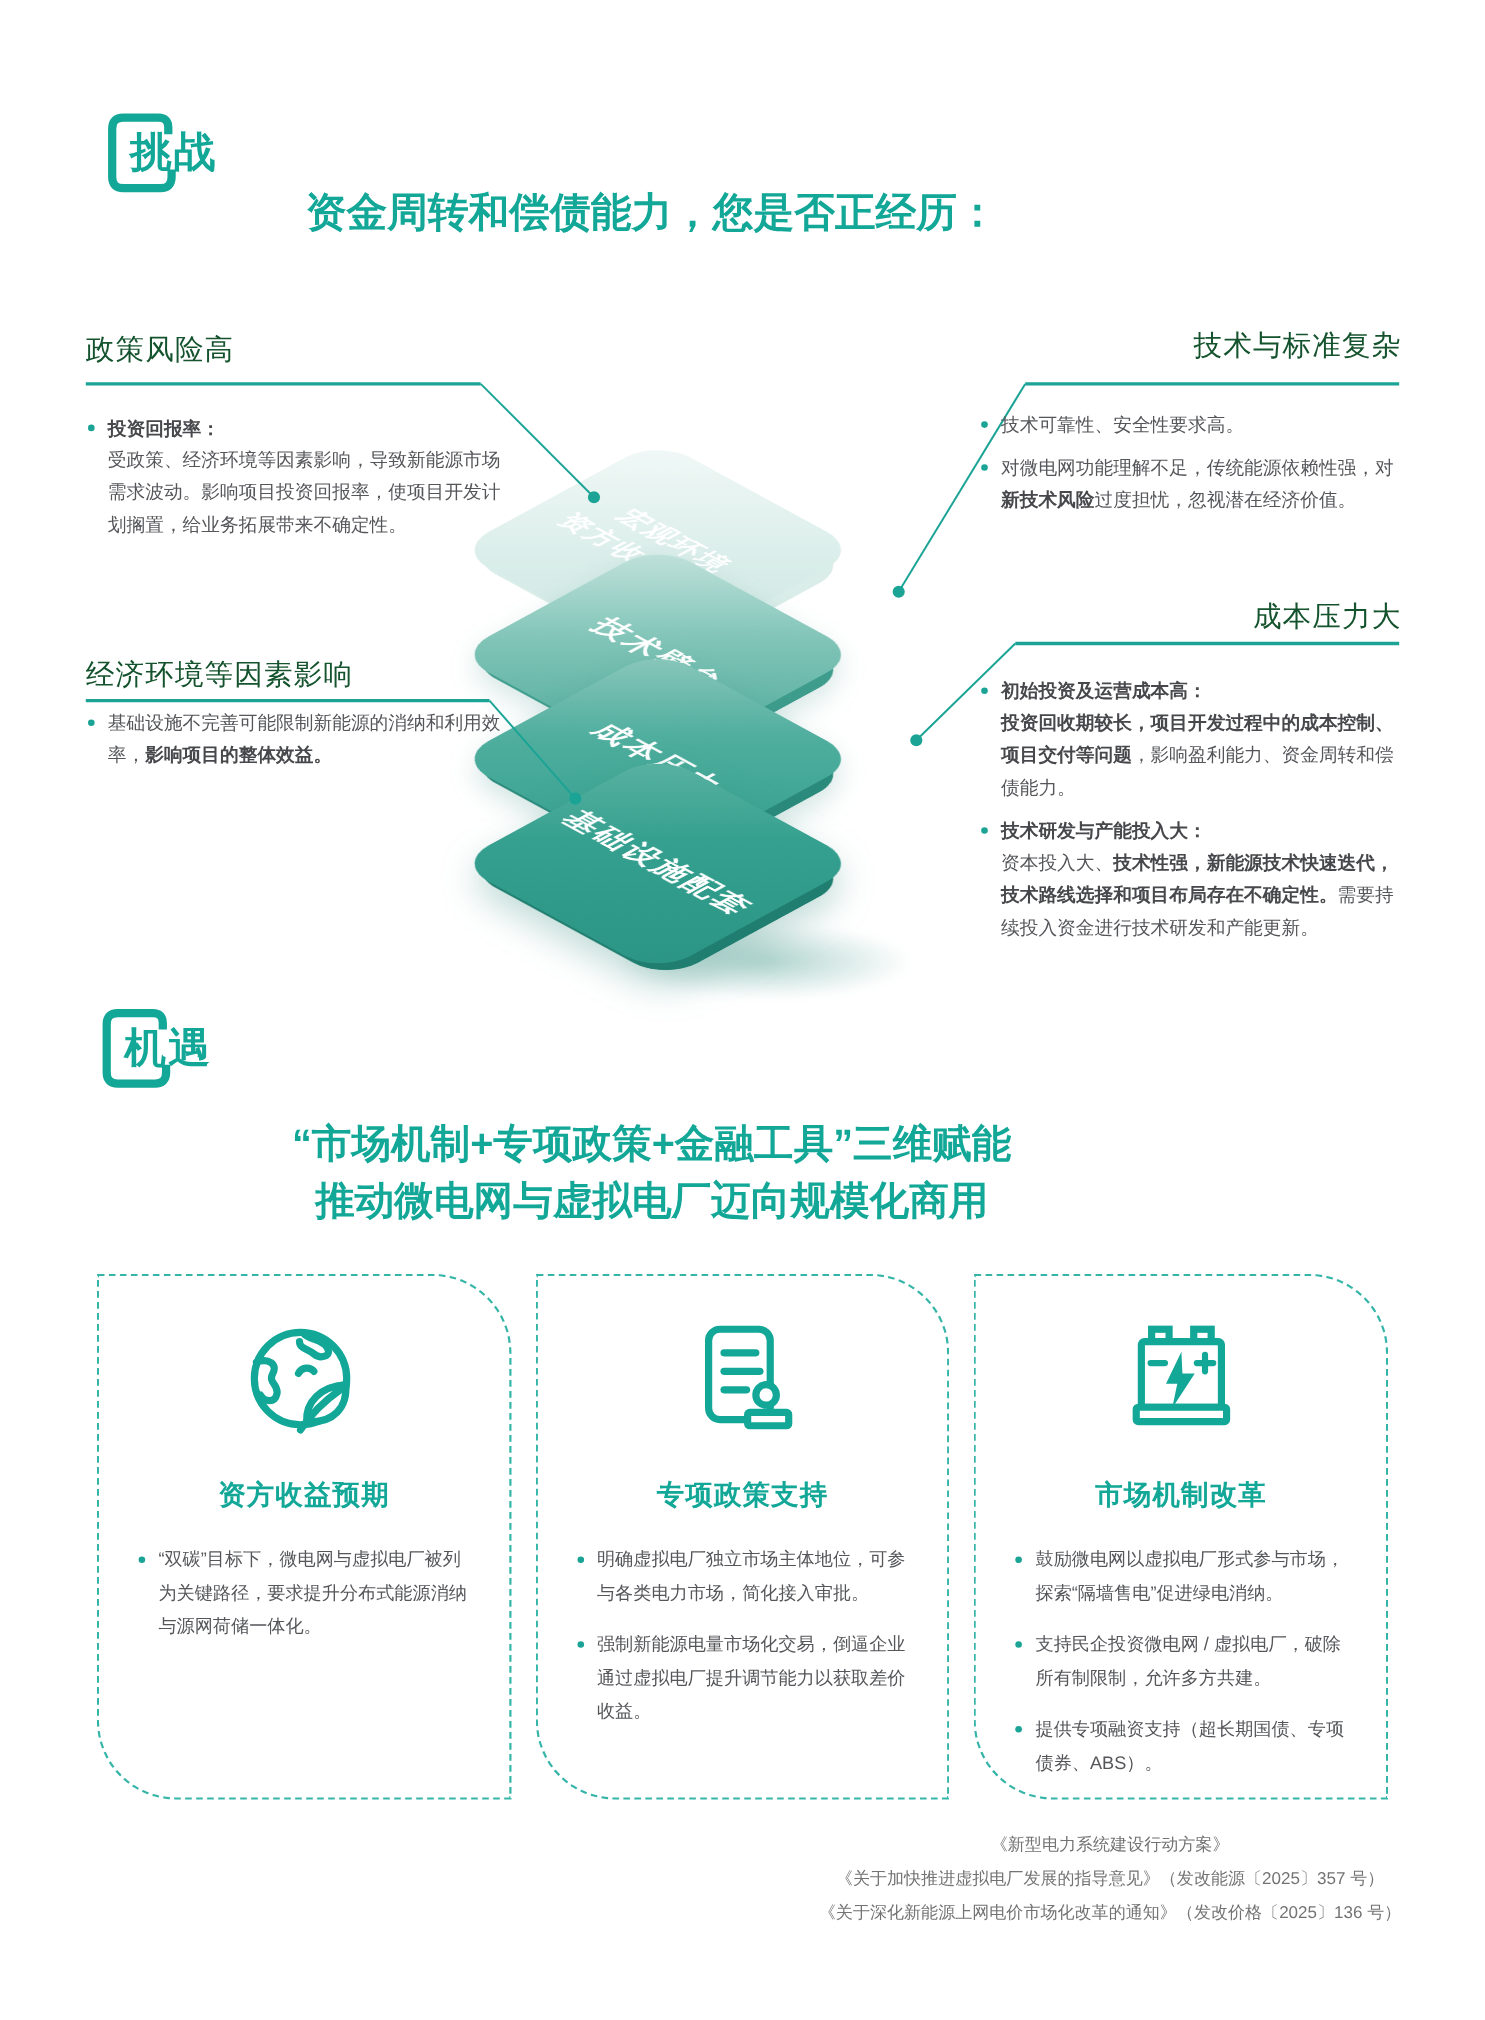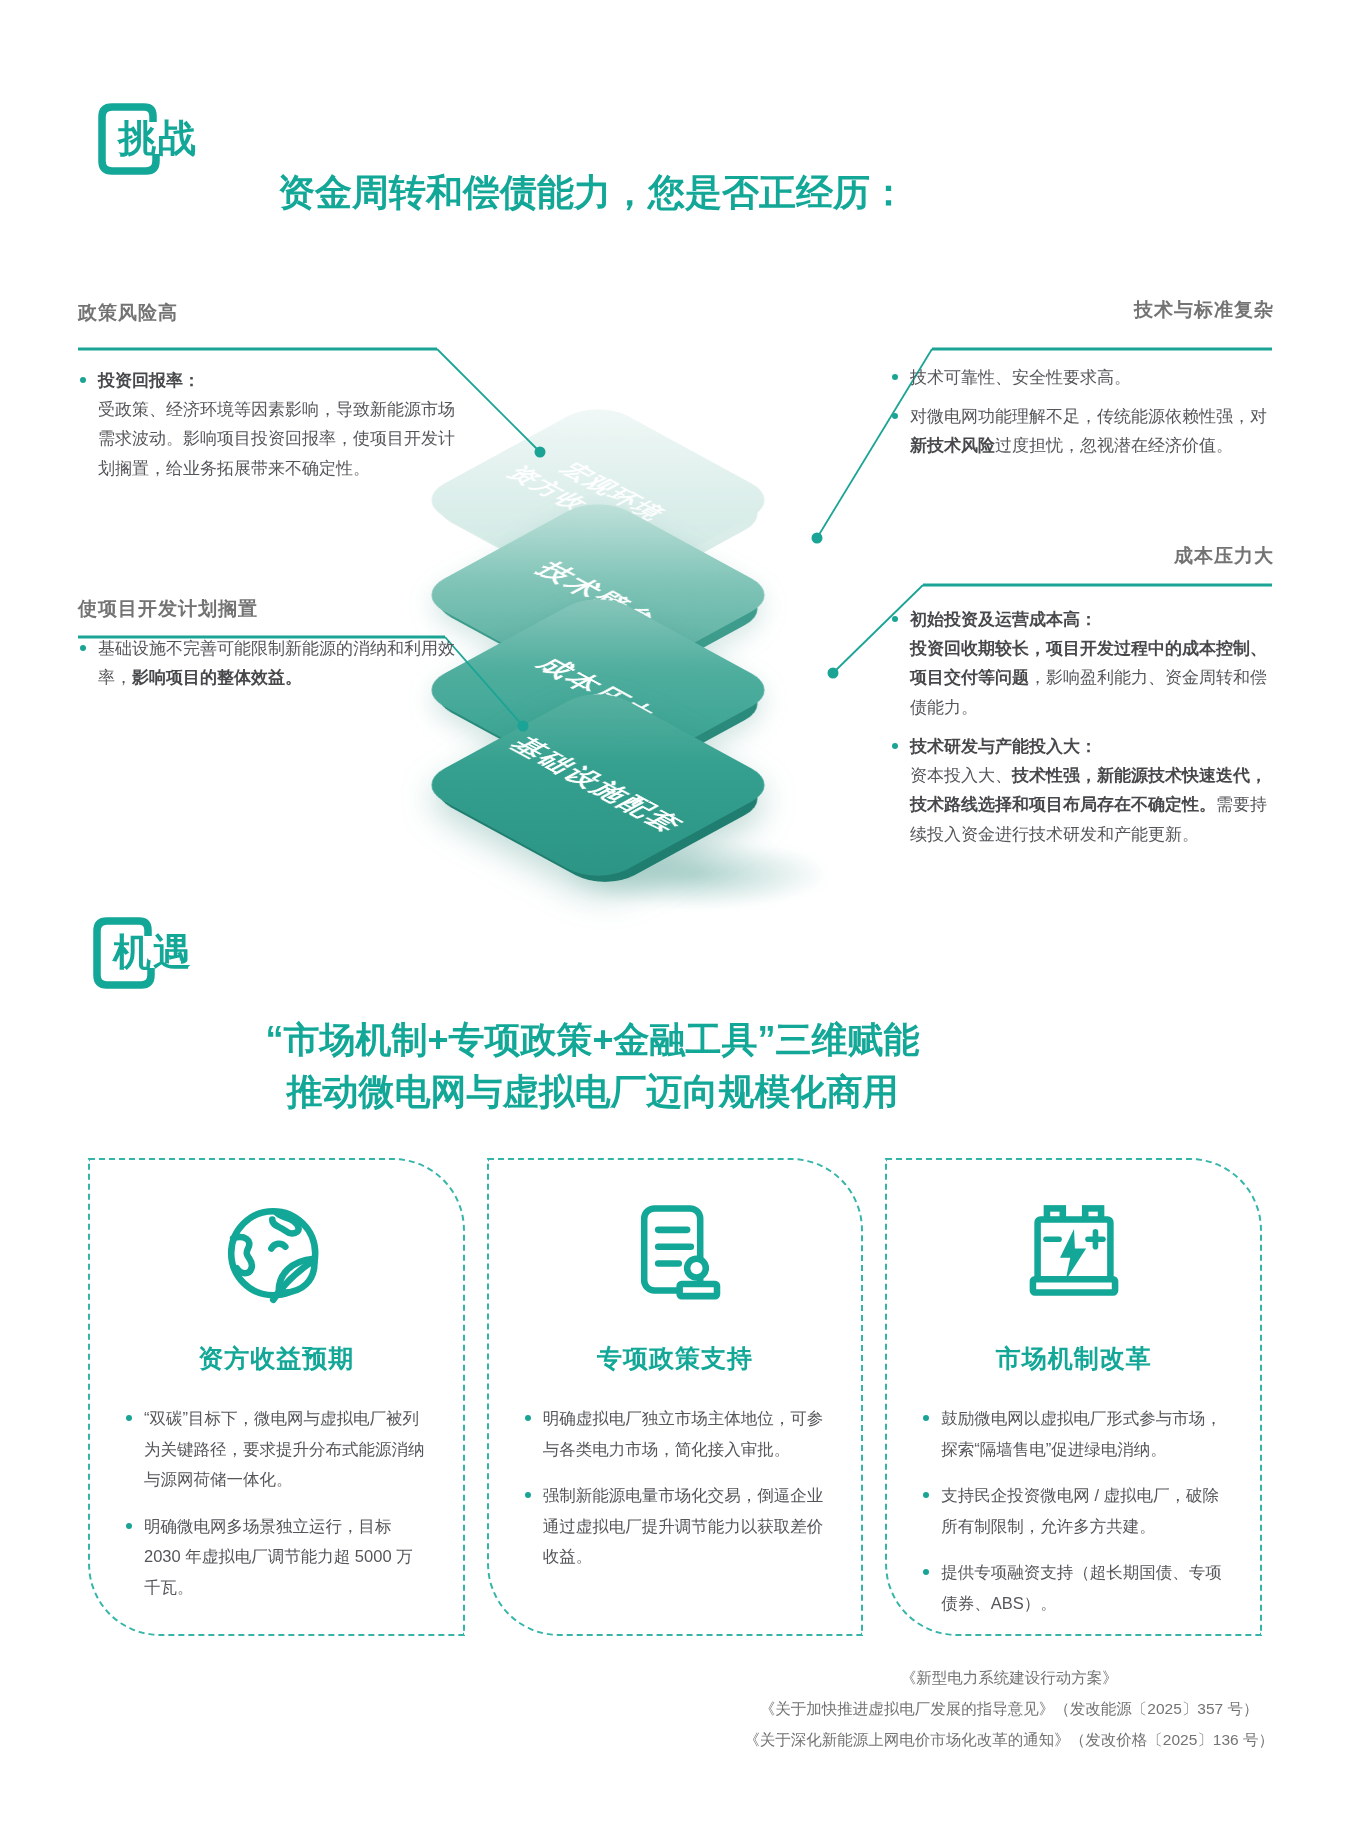--- a/index.html
+++ b/index.html
@@ -21,21 +21,21 @@
   .opp-title{top:1014px;font-size:36px;line-height:52px;}
 
   
   .connectors{position:absolute;left:0;top:0;z-index:5;pointer-events:none;}
   .ul{stroke:#1BA496;stroke-width:3;fill:none;}
   .diag{stroke:#1BA496;stroke-width:1.8;fill:none;}
   .cdot{fill:#1BA496;}
 
   
   .q{position:absolute;z-index:6;}
-  .q h3{margin:0;font-size:19px;font-weight:700;color:#737373;letter-spacing:1px;}
+  .q h3{margin:0;font-size:26px;font-weight:400;color:#14532d;letter-spacing:1px;}
   .q.right h3{text-align:right;}
   .q .bullets{margin-top:40px;}
   .q-infra .bullets{margin-top:12px;}
   .q-cost .bullets{margin-top:36px;}
   .bullet{display:flex;margin-bottom:10px;}
   .bullet .dot{flex:0 0 auto;width:6px;height:6px;border-radius:50%;background:#1BA496;
         margin:11px 12px 0 2px;}
   .bullet .btext{flex:1;font-size:17px;line-height:1.72;color:#55565A;white-space:pre-line;}
   .bullet .btext b{font-weight:700;color:#47484B;}
   .q-policy{left:78px;top:300px;width:386px;}
@@ -136,21 +136,21 @@
         <span class="btext"><span>技术可靠性、安全性要求高。</span></span>
       </div>
       <div class="bullet">
         <span class="dot"></span>
         <span class="btext"><span>对微电网功能理解不足，传统能源依赖性强，对</span><b>新技术风险</b><span>过度担忧，忽视潜在经济价值。</span></span>
       </div>
     </div>
   </div>
 
   <div class="q q-infra">
-    <h3>使项目开发计划搁置</h3>
+    <h3>经济环境等因素影响</h3>
     <div class="bullets">
       <div class="bullet">
         <span class="dot"></span>
         <span class="btext"><span>基础设施不完善可能限制新能源的消纳和利用效率，</span><b>影响项目的整体效益。</b></span>
       </div>
     </div>
   </div>
 
   <div class="q q-cost right">
     <h3>成本压力大</h3>
@@ -218,24 +218,20 @@
           <path d="M55,52 C58,46 66,45 70,50" class="icon-stroke-round"></path>
           <path d="M63,99 C62,80 76,65 101,63 C103,85 89,101 63,99 Z" fill="#fff" stroke="#12A797" stroke-width="7" stroke-linejoin="round"></path>
           <path d="M57,107 C66,93 80,79 97,67" class="icon-stroke-round"></path>
         </svg>
       </div>
       <h4>资方收益预期</h4>
       <div class="bullets">
         <div class="bullet">
           <span class="dot"></span>
           <span class="btext">“双碳”目标下，微电网与虚拟电厂被列为关键路径，要求提升分布式能源消纳与源网荷储一体化。</span>
-        </div>
-        <div class="bullet">
-          <span class="dot"></span>
-          <span class="btext">明确微电网多场景独立运行，目标 2030 年虚拟电厂调节能力超 5000 万千瓦。</span>
         </div>
       </div>
     </div>
 
     <div class="card">
       <div class="card-icon">
         <svg viewBox="0 0 120 120">
           <rect x="27" y="9" width="60" height="88" rx="11" class="icon-stroke"></rect>
           <line x1="42" y1="32" x2="73" y2="32" class="icon-stroke-round"></line>
           <line x1="42" y1="50" x2="77" y2="50" class="icon-stroke-round"></line>

